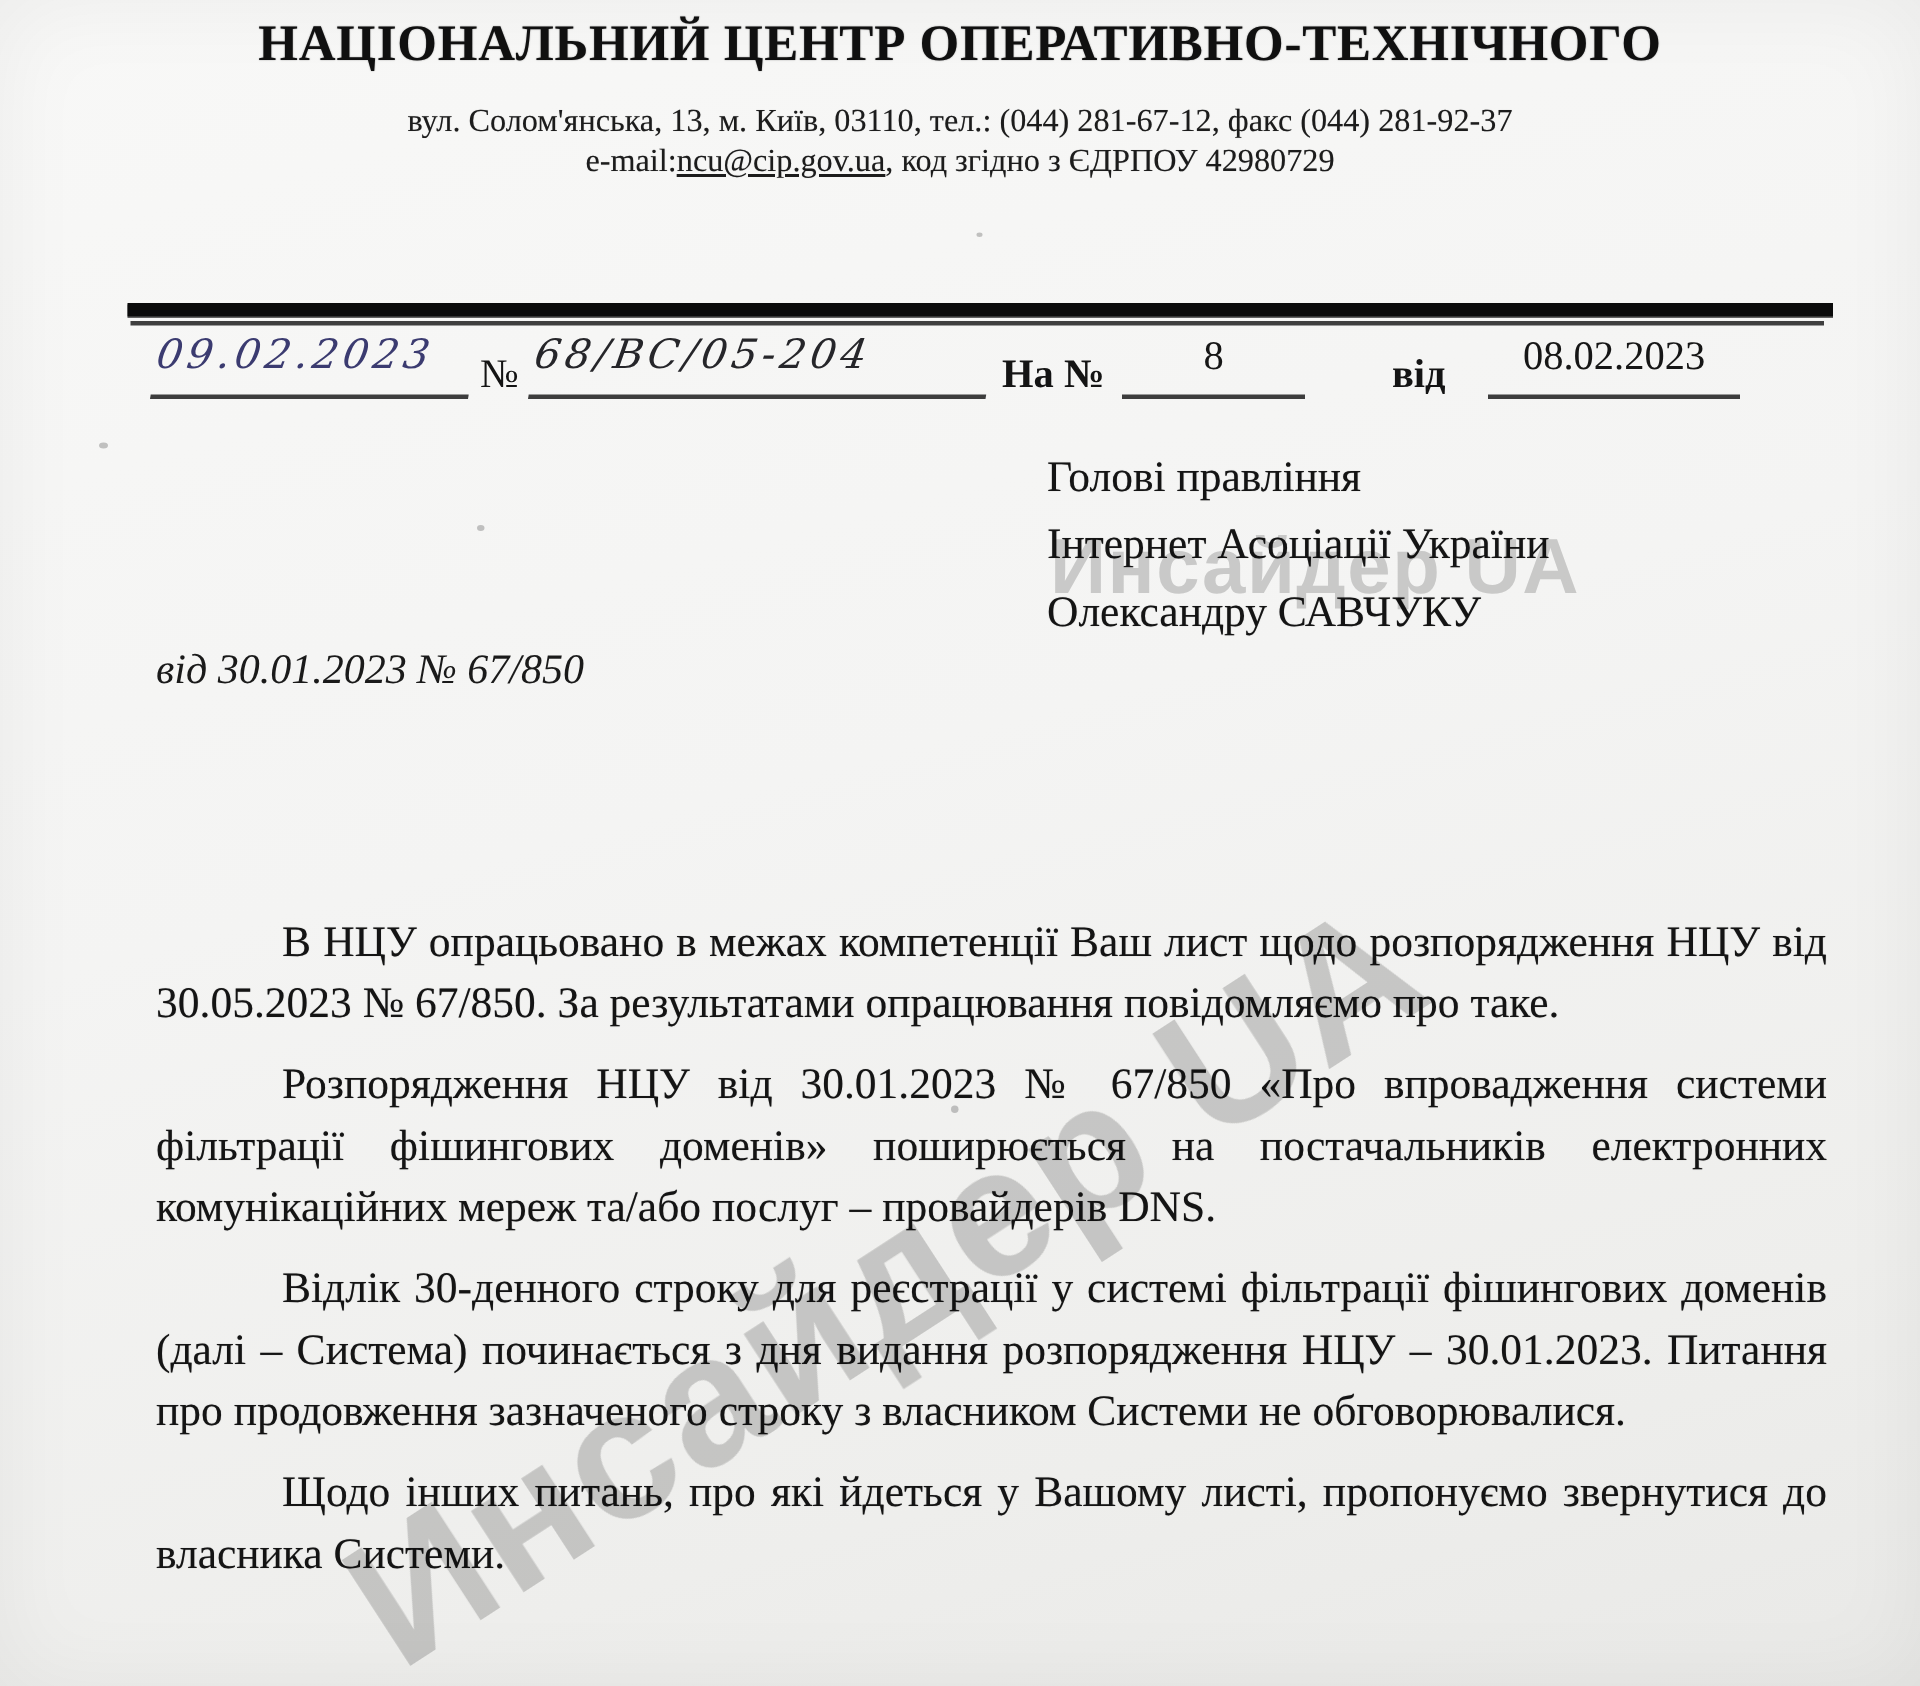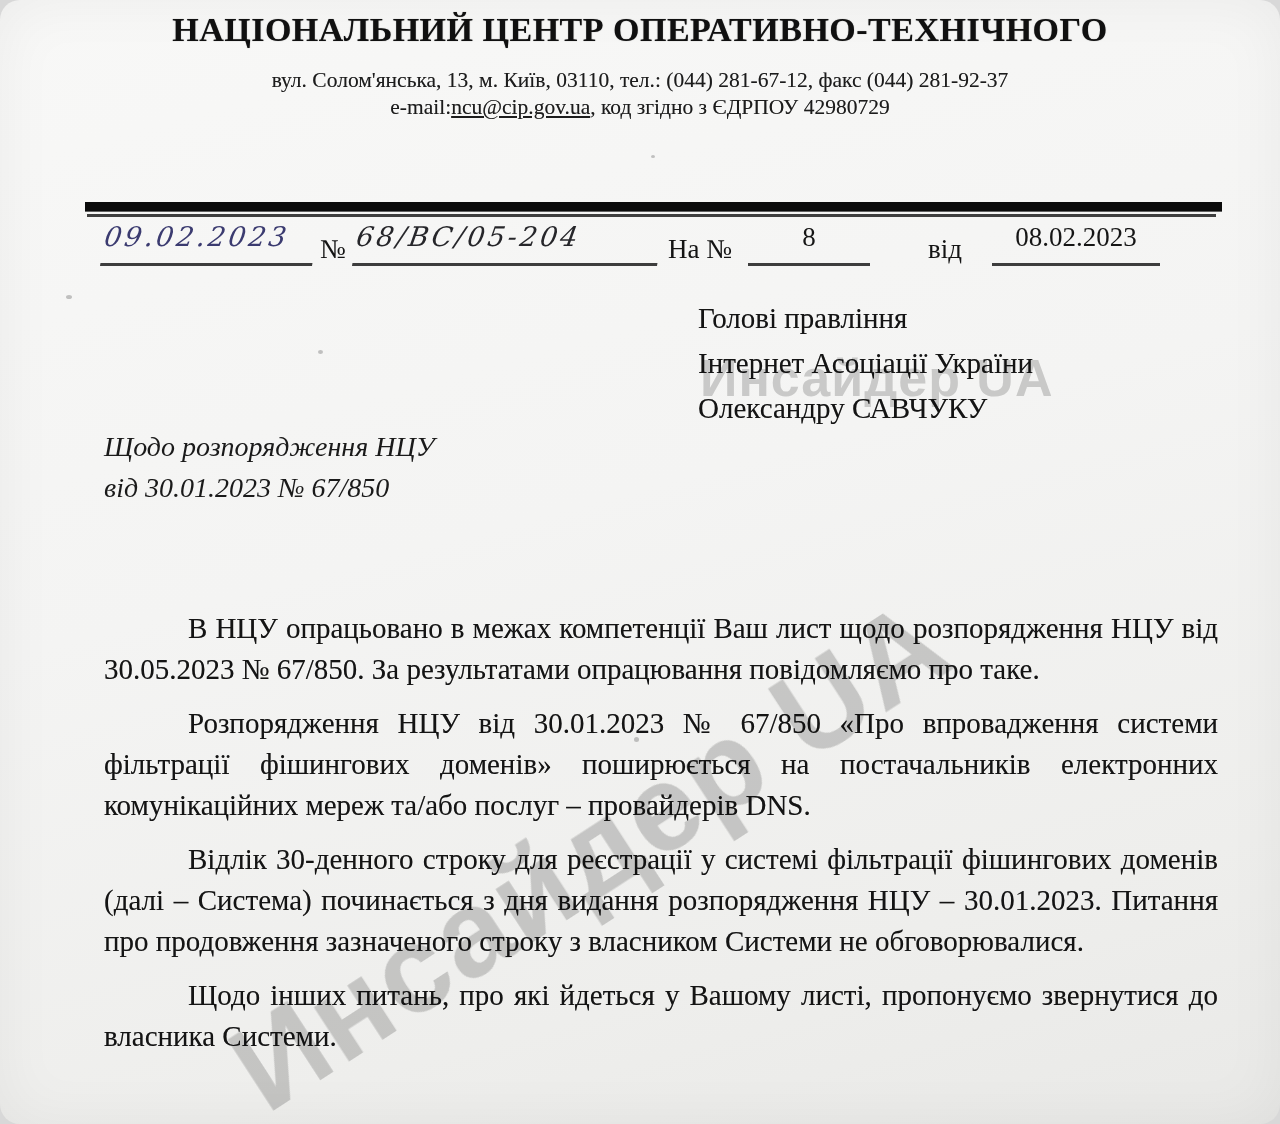--- a/index.html
+++ b/index.html
@@ -5,37 +5,36 @@
   html,body{margin:0;padding:0;background:#d8d8d8;}
   .page{
     position:relative;
     width:1280px;height:1124px;
     margin:0 auto;
     overflow:hidden;
     background:linear-gradient(165deg,#f8f8f7 0%,#f4f4f3 45%,#eeeeec 80%,#e9e9e7 100%);
     box-shadow:inset 0 0 60px rgba(0,0,0,0.05);
     font-family:"Liberation Serif","DejaVu Serif",serif;
     color:#161616;
-    border-radius:20px;
   }
   
   .letterhead{position:absolute;top:10px;left:0;width:100%;text-align:center;}
   .org-name{font-weight:bold;font-size:34px;line-height:40px;letter-spacing:0.5px;color:#101010;
             text-shadow:0 0 1px rgba(20,20,20,0.45);}
   .contact{margin-top:17px;font-size:21.5px;line-height:27px;color:#1c1c1c;
            text-shadow:0 0 0.5px rgba(20,20,20,0.4);}
   .email{text-decoration:underline;}
   
   .rule-bar{position:absolute;left:85px;top:202px;width:1137px;height:9px;background:#0b0b0b;
             box-shadow:0 1px 0 rgba(0,0,0,.6);}
   .rule-bar::after{content:"";position:absolute;left:2px;right:6px;top:12px;height:3px;background:#1f1f1f;opacity:.85;}
   
   .ref-row{position:absolute;top:218px;left:0;width:100%;height:48px;}
   .ref-row .label{position:absolute;bottom:2px;font-size:27px;line-height:30px;color:#141414;}
-  .ref-row .bold{font-weight:normal;}
+  .ref-row .bold{font-weight:bold;}
   .ref-row .field{position:absolute;bottom:0;height:46px;border-bottom:3px solid #3d3d3d;
                   font-size:27px;line-height:40px;}
   .ref-row .center{text-align:center;}
   .hand{font-family:"DejaVu Serif","Liberation Serif",serif;font-style:italic;
         font-size:33px;letter-spacing:3px;transform:skewX(-9deg);transform-origin:bottom left;
         white-space:nowrap;}
   .ink-blue{color:#3b3b70;}
   .ink-black{color:#26262a;}
   
   .addressee{position:absolute;left:698px;top:296px;font-size:29px;line-height:45px;color:#141414;
@@ -85,21 +84,20 @@
     <span class="field center" style="left:992px;width:168px;">08.02.2023</span>
   </div>
 
   <div class="addressee">
     <div>Голові правління</div>
     <div>Інтернет Асоціації України</div>
     <div>Олександру САВЧУКУ</div>
   </div>
 
   <div class="subject">
-    <div>Щодо розпорядження НЦУ</div>
     <div>від 30.01.2023 № 67/850</div>
   </div>
 
 
   <div class="body-text">
     <p>В НЦУ опрацьовано в межах компетенції Ваш лист щодо розпорядження НЦУ від 30.05.2023 № 67/850. За результатами опрацювання повідомляємо про таке.</p>
     <p>Розпорядження НЦУ від 30.01.2023 № 67/850 «Про впровадження системи фільтрації фішингових доменів» поширюється на постачальників електронних комунікаційних мереж та/або послуг – провайдерів DNS.</p>
     <p>Відлік 30-денного строку для реєстрації у системі фільтрації фішингових доменів (далі – Система) починається з дня видання розпорядження НЦУ – 30.01.2023. Питання про продовження зазначеного строку з власником Системи не обговорювалися.</p>
     <p>Щодо інших питань, про які йдеться у Вашому листі, пропонуємо звернутися до власника Системи.</p>
   </div>

